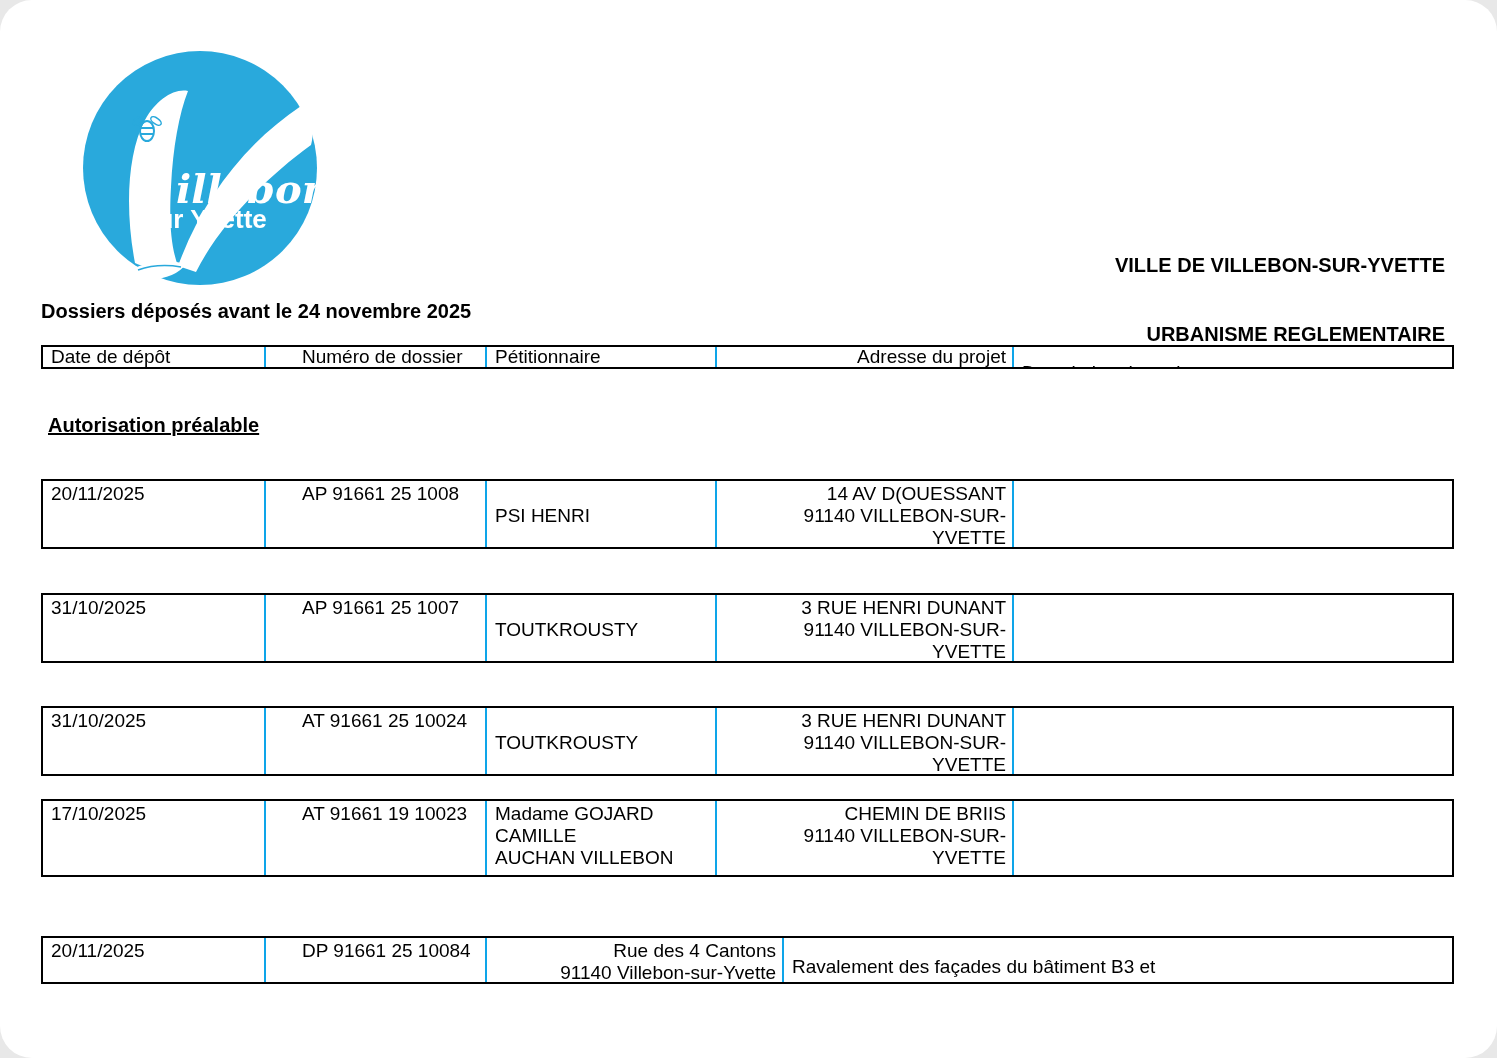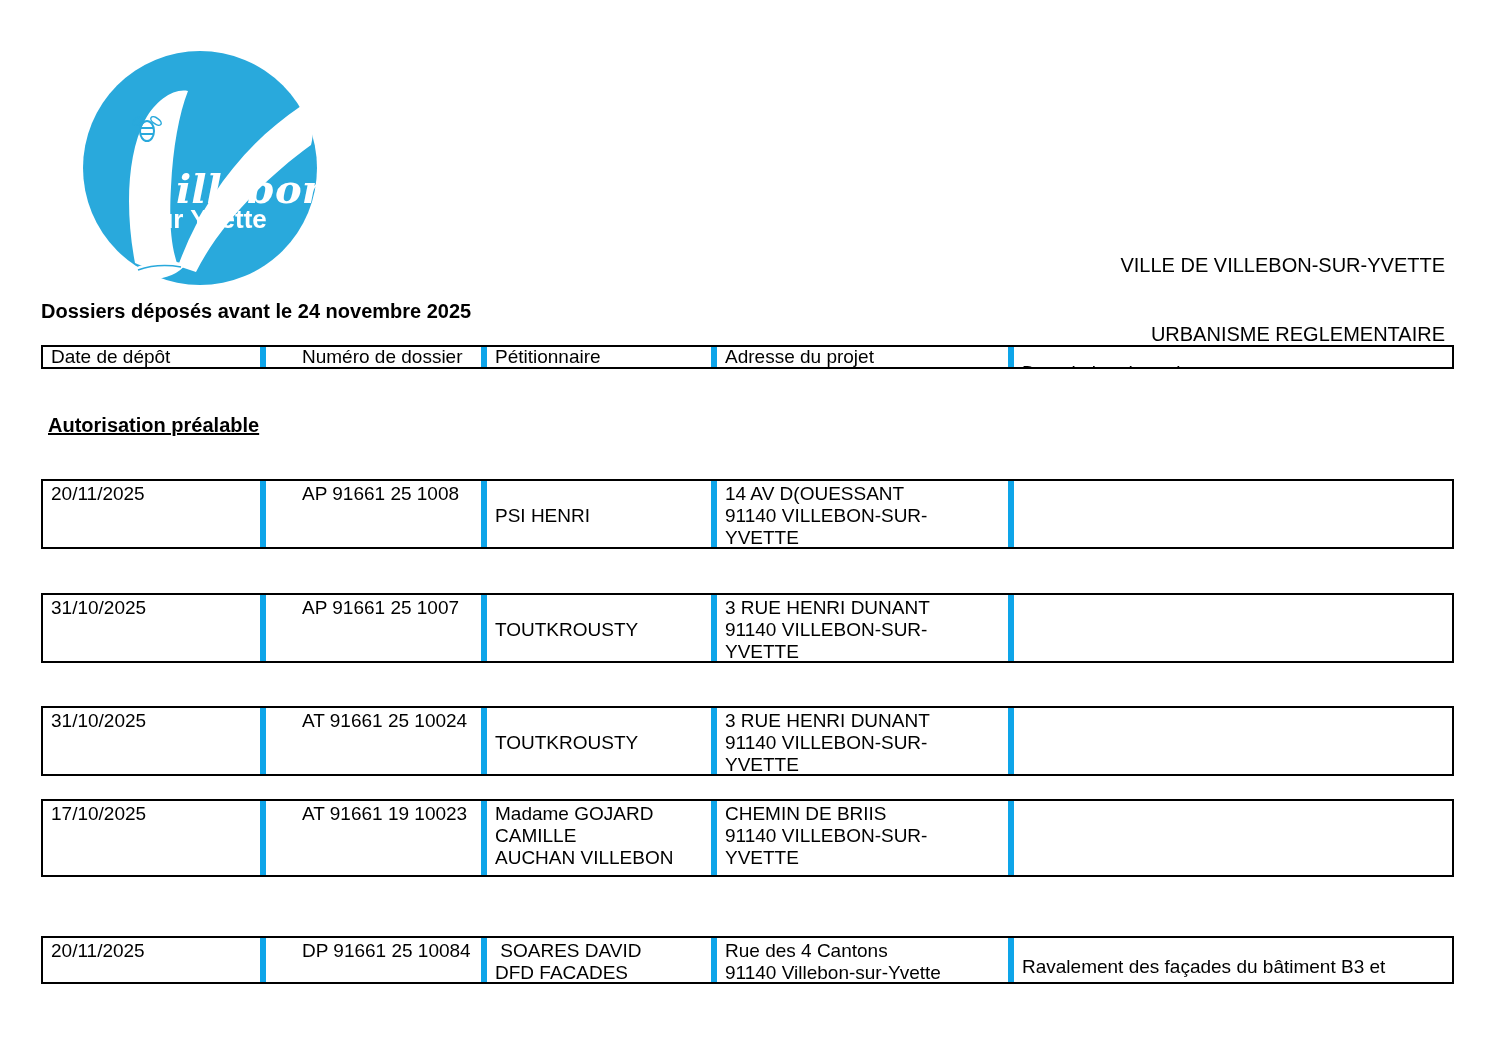--- a/index.html
+++ b/index.html
@@ -1,46 +1,47 @@
 <!DOCTYPE html>
 <html><head>
 <meta charset="utf-8">
 <style>
   html,body { margin:0; padding:0; background:#e8e8e8; }
   .page {
     position:relative; width:1497px; height:1058px; background:#ffffff;
     font-family:"Liberation Sans", sans-serif; color:#000; overflow:hidden;
     margin:0 auto;
+    border-radius:32px;
   }
   .logo { position:absolute; left:83px; top:51px; width:234px; height:234px; }
 
   .org-block {
     position:absolute; top:208px; right:52px; text-align:right;
-    font-weight:normal; font-size:20px; line-height:23px; white-space:pre;
+    font-weight:bold; font-size:20px; line-height:23px; white-space:pre;
   }
   .doc-title {
     position:absolute; top:300px; left:41px; width:1413px; 
     font-weight:bold; font-size:20px;
   }
   .section-heading {
     position:absolute; left:48px; top:414px; font-weight:bold; font-size:20px;text-decoration:underline;
   }
 
   .trow {
     position:absolute; left:41px; width:1413px; display:flex;
     border:2px solid #000; box-sizing:border-box; background:#fff;
   }
   .cell {
-    box-sizing:border-box; border-right:6px solid #0ea5e9;
+    box-sizing:border-box; border-right:2px solid #0ea5e9;
     padding:2px 6px 0 8px; font-size:19px; line-height:22px;
     white-space:pre-wrap; overflow:hidden;
   }
   .cell:last-child { border-right:none;margin-top:16px; }
   .c0 { width:223px; } .c1 { width:221px;padding-left:36px; } .c2 { width:230px; }
-  .c3 { width:297px; } .c4 { flex:1; }
+  .c3 { width:297px;text-align:right; } .c4 { flex:1; }
 
   .thead { top:345px; height:24px; }
   .thead .cell { padding-top:0; line-height:20px; white-space:nowrap; }
 
   .r0 { top:479px; height:70px; }
   .r1 { top:593px; height:70px; }
   .r2 { top:706px; height:70px; }
   .r3 { top:799px; height:78px; }
   .r4 { top:936px; height:48px; }
 </style>
@@ -129,21 +130,19 @@
 AUCHAN VILLEBON</div>
     <div class="cell c3">CHEMIN DE BRIIS
 91140 VILLEBON-SUR-
 YVETTE</div>
     <div class="cell c4"></div>
   </div>
 
   <div class="trow r4">
     <div class="cell c0">20/11/2025</div>
     <div class="cell c1">DP 91661 25 10084</div>
-    <div class="cell c2"> SOARES DAVID
-DFD FACADES</div>
     <div class="cell c3">Rue des 4 Cantons
 91140 Villebon-sur-Yvette</div>
     <div class="cell c4">Ravalement des façades du bâtiment B3 et
 étanchéité des balcons</div>
   </div>
 
 </div>
 
 </body></html>

